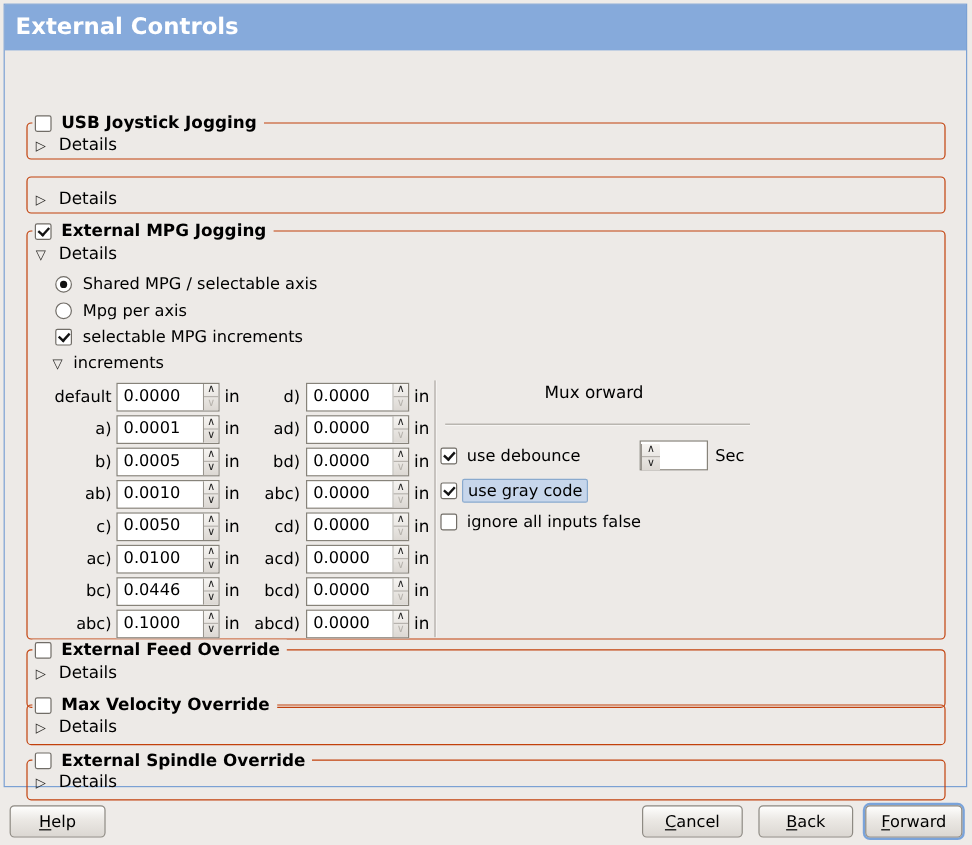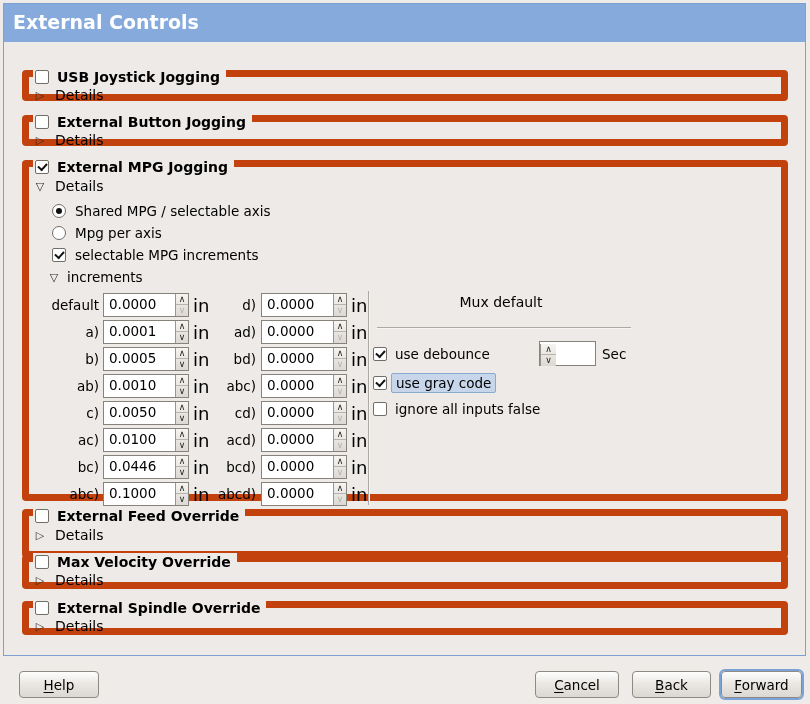--- a/index.html
+++ b/index.html
@@ -16,21 +16,21 @@
   }
   .hdr {
     height:38px; background:#86aadb; color:#fff;
     font-size:19px; font-weight:bold; padding:7px 0 0 9px;
   }
   .content { position:relative; width:100%; height:614px; }
 
   
   .frame {
     position:absolute; left:18px; width:766px;
-    border:7px solid #c2410c; border-radius:4px;
+    border:1px solid #c2410c; border-radius:4px;margin-top:32px;
   }
   .frame-label {
     position:absolute; top:-9px; left:4px; height:17px;
     background:#edeae7; padding:0 6px 0 2px;
     display:flex; align-items:center; gap:8px;
   }
   .frame-title { font-weight:bold; font-size:14px; white-space:nowrap; }
 
   
   .checkbox {
@@ -84,21 +84,21 @@
   }
   .spin-up { border-bottom:1px solid #b7b3ae; }
   .spin-dn.on { color:#b6b2ac; }
 
   
   .grid { position:absolute; left:1px; top:126px; }
   .grow { display:flex; align-items:center; height:24px; margin-bottom:3px; }
   .glabel { font-size:13.5px; text-align:right; white-space:nowrap; }
   .gl { width:69px; margin-right:4px; }
   .gr { width:49px; margin-right:5px; }
-  .unit { width:14px; margin-left:4px; font-size:18px; }
+  .unit { width:14px; margin-left:4px; font-size:14px; }
 
   .vsep {
     position:absolute; left:339px; top:124px; height:214px; width:1px;
     background:#aca8a2; box-shadow:1px 0 0 #f7f5f3;
   }
 
   
   .mux { position:absolute; left:342px; top:126px; width:260px; height:212px; }
   .mux-title { text-align:center; font-size:14px; padding-top:1px; }
   .hsep {
@@ -110,21 +110,21 @@
     background:#c7d6eb; border:1px solid #8aaace; border-radius:2px;
     padding:1px 4px; margin-left:-4px;
   }
   .mux-spin { position:absolute; left:166px; top:-5px; width:57px; height:25px;flex-direction:column; }
   .mux-spin .spin-btns { width:16px; }
   .sec-label { position:absolute; left:229px; top:0; font-size:13.5px; }
 
   
   .footer {
     position:absolute; left:0; bottom:0; width:810px; height:48px;
-    display:flex; align-items:flex-end; padding:0 8px 6px 19px; gap:13px;
+    display:flex; align-items:flex-end; padding:0 8px 6px 8px; gap:13px;
   }
   .btn {
     height:27px; border:1px solid #8e8a83; border-radius:4px;
     background:linear-gradient(#fefefd,#ebe8e4 45%,#dbd7d2);
     display:flex; align-items:center; justify-content:center;
     font-size:13.5px; cursor:default;
   }
   .btn .mn { text-decoration:underline; text-underline-offset:2px; }
   .btn-help { width:80px; }
   .btn-cancel { width:84px; margin-left:auto; }
@@ -146,24 +146,20 @@
         <span class="checkbox"></span>
         <span class="frame-title">USB Joystick Jogging</span>
       </div>
       <div class="details-row" style="top:10px;">
         <span class="exp-arrow">▷</span>
         <span>Details</span>
       </div>
     </div>
 
     <div class="frame" style="top:73px;height:31px;">
-      <div class="frame-label">
-        <span class="checkbox"></span>
-        <span class="frame-title">External Button Jogging</span>
-      </div>
       <div class="details-row" style="top:10px;">
         <span class="exp-arrow">▷</span>
         <span>Details</span>
       </div>
     </div>
 
     <div class="frame" style="top:118px;height:341px;">
       <div class="frame-label">
         <span class="checkbox on"></span>
         <span class="frame-title">External MPG Jogging</span>
@@ -358,21 +354,21 @@
               </span>
           </span>
           <span class="unit">in</span>
         </div>
 
       </div>
 
       <div class="vsep"></div>
 
       <div class="mux">
-        <div class="mux-title">Mux default</div>
+        <div class="mux-title">Mux orward</div>
         <div class="hsep"></div>
 
         <div class="mux-row" style="top:53px;width:256px;">
           <span class="checkbox on"></span>
           <span>use debounce</span>
           <span class="spin mux-spin">
             <span class="spin-entry">0.20</span>
             <span class="spin-btns">
                 <span class="spin-up">∧</span>
                 <span class="spin-dn">∨</span>

